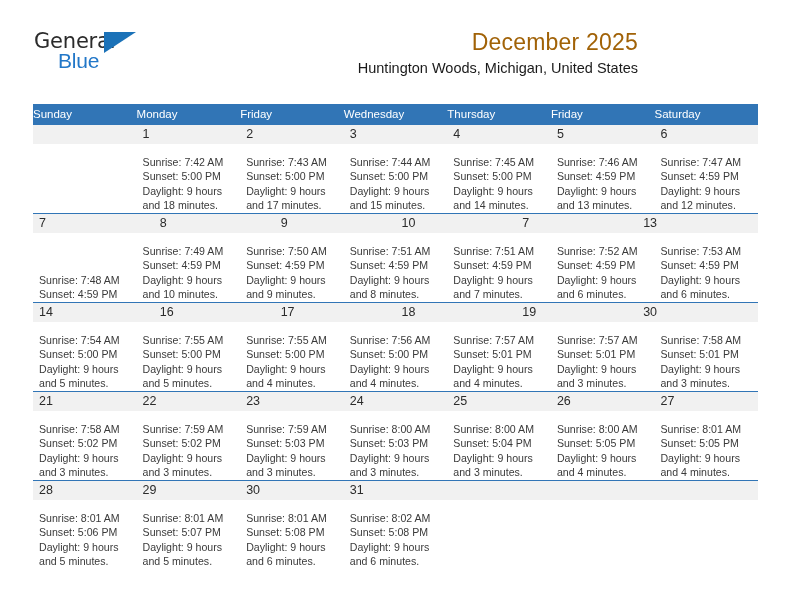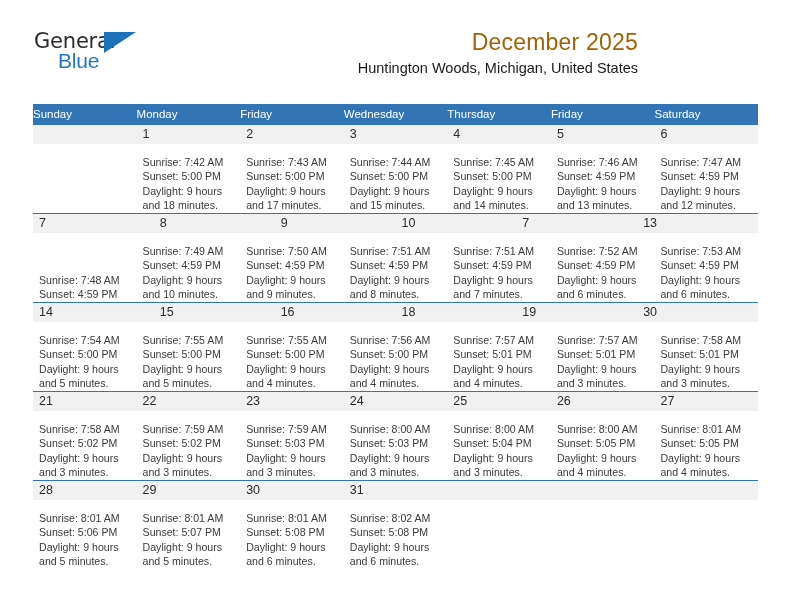--- a/index.html
+++ b/index.html
@@ -278,22 +278,22 @@
           <div class="ln">Sunrise: 7:53 AM</div>
           <div class="ln">Sunset: 4:59 PM</div>
           <div class="daylight">Daylight: 9 hours and 6 minutes.</div>
         </div>
       </div>
     </div>
 
     <div class="week">
       <div class="num-row">
         <div class="num-cell">14</div>
-        <div class="num-cell">15</div>
         <div class="num-cell">16</div>
+        <div class="num-cell">17</div>
         <div class="num-cell">18</div>
         <div class="num-cell">19</div>
         <div class="num-cell">30</div>
       </div>
       <div class="info-row">
         <div class="info-cell">
           <div class="ln">Sunrise: 7:54 AM</div>
           <div class="ln">Sunset: 5:00 PM</div>
           <div class="daylight">Daylight: 9 hours and 5 minutes.</div>
         </div>

